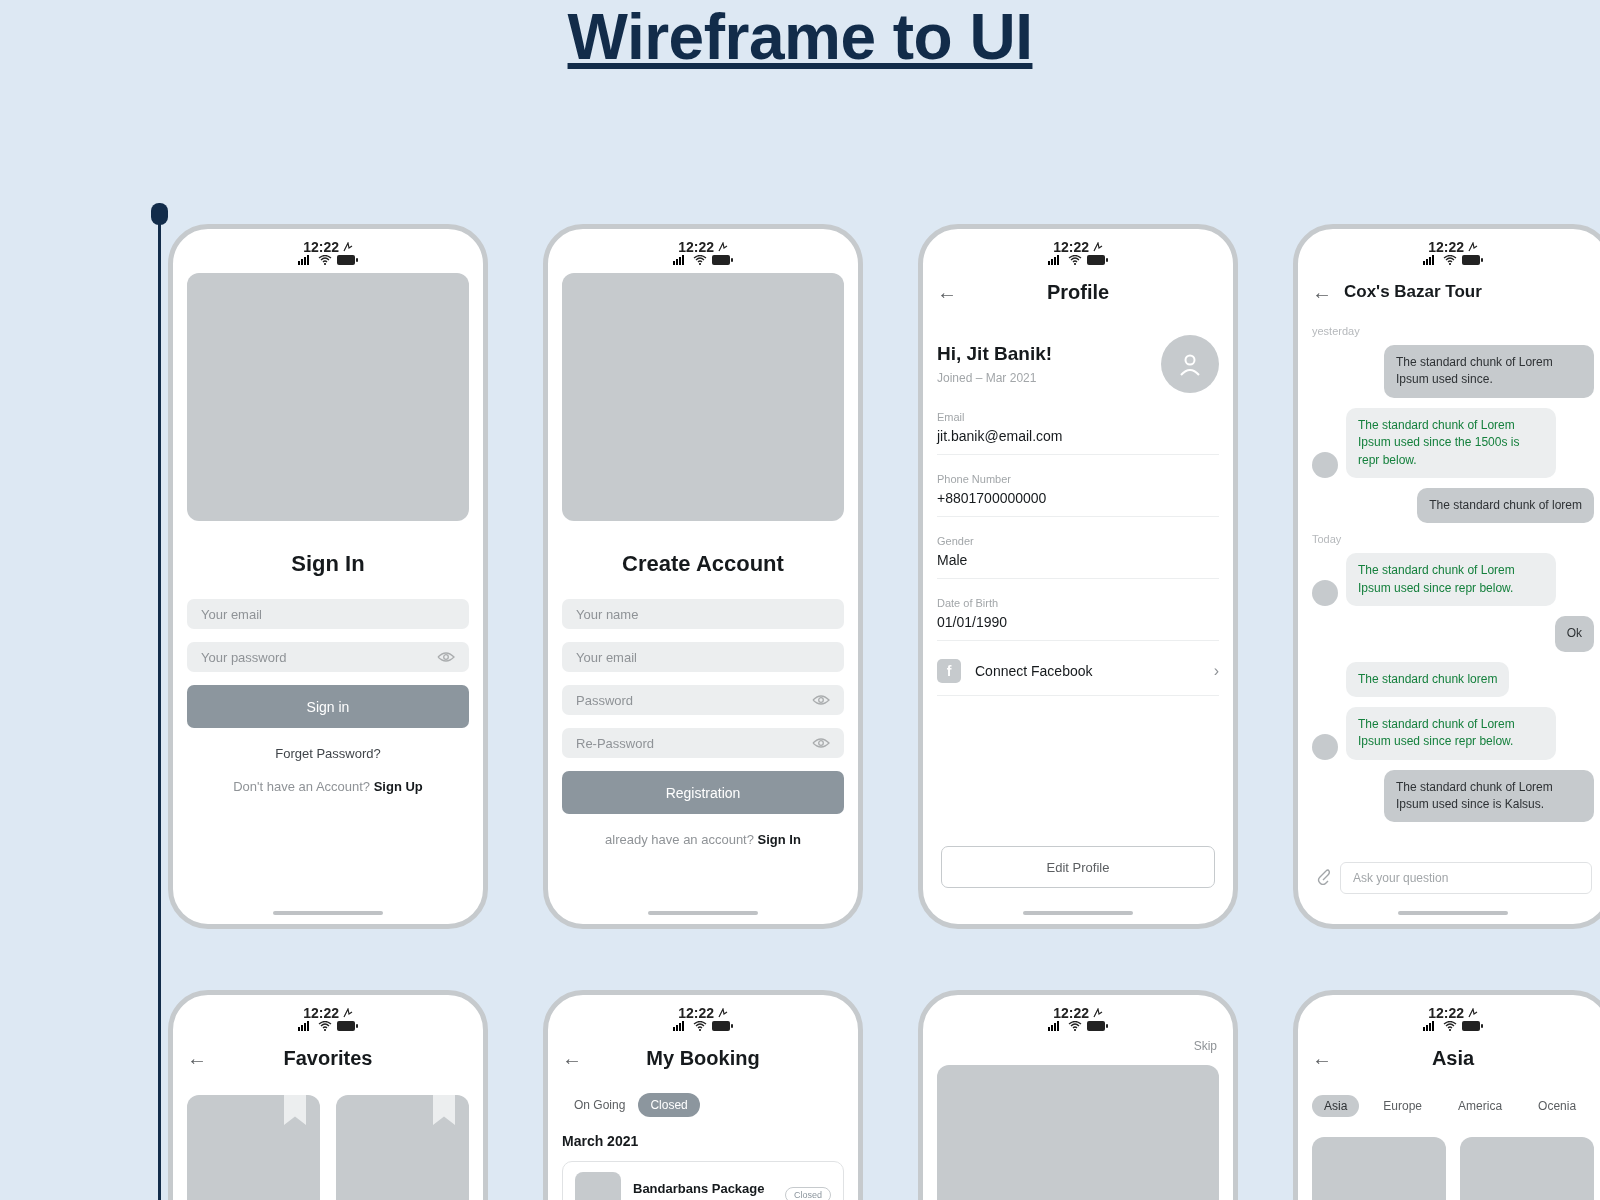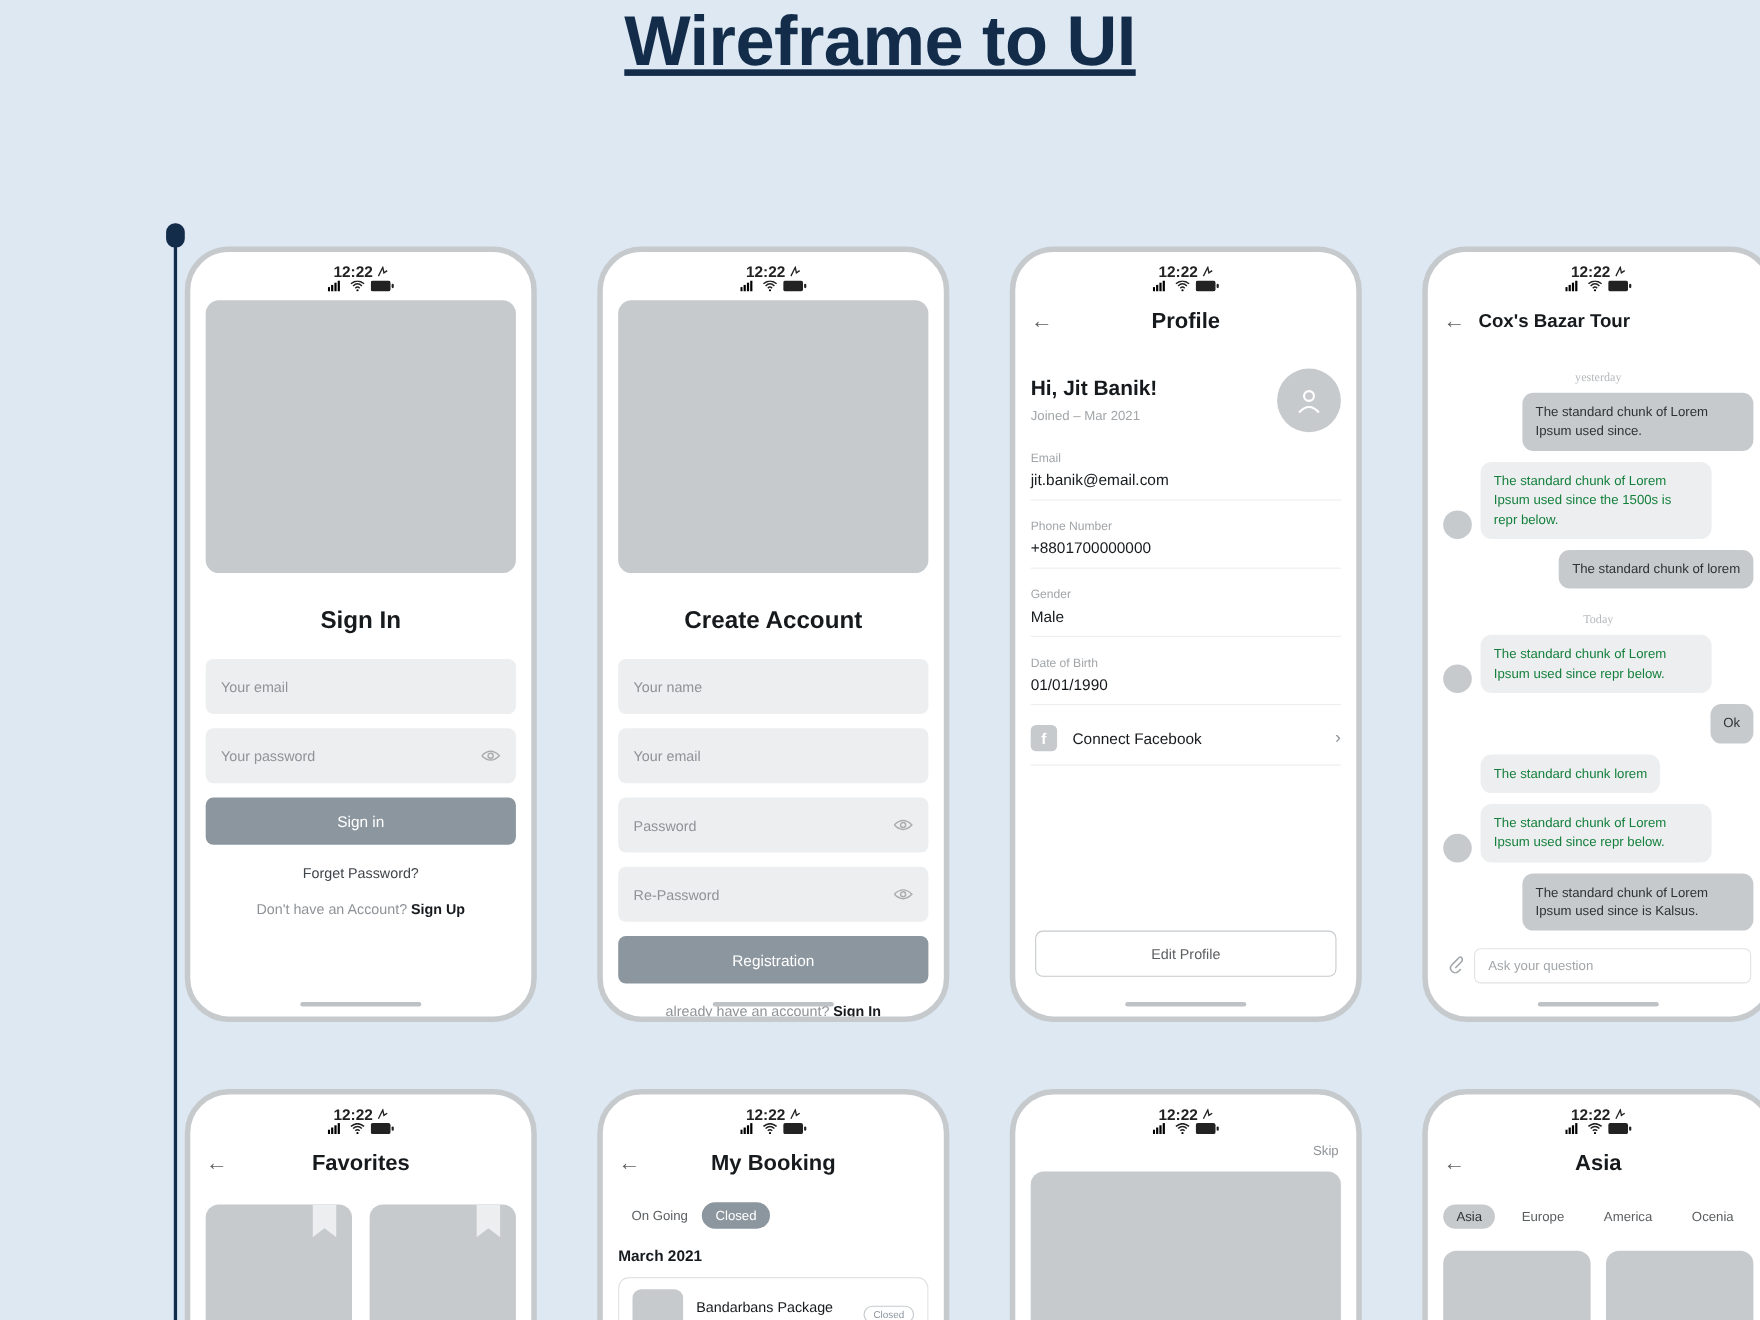--- a/index.html
+++ b/index.html
@@ -88,21 +88,21 @@
     text-align: center;
     font-weight: 800;
     font-size: 22px;
     color: #161a1d;
     margin-top: 30px;
     margin-bottom: 22px;
   }
   .field {
     background: #eceeef;
     border-radius: 7px;
-    height: 50px;
+    height: 30px;
     display: flex;
     align-items: center;
     padding: 0 14px;
     margin-bottom: 13px;
     font-size: 13px;
     color: #8f9397;
     justify-content: space-between;
   }
   .field.with-eye .eye { opacity: .45; }
   .primary-btn {
@@ -144,21 +144,21 @@
   .fb-row .txt { flex: 1; font-size: 14px; color: #161a1d; font-weight: 500; }
   .fb-row .chev { color: #8f9397; font-size: 16px; }
   .outlined-btn {
     position: absolute; left: 18px; right: 18px; bottom: 36px;
     border: 1px solid #c6cacd; border-radius: 7px; height: 42px;
     display:flex; align-items:center; justify-content:center;
     font-size: 13px; color: #5b5e61;
   }
 
   
-  .chat-day { text-align: center; font-size: 11px; color: #b6b9bc; margin: 22px 0 8px; font-family: Liberation Serif, serif; }
+  .chat-day { font-size: 11px; color: #b6b9bc; margin: 10px 0 8px; }
   .msg-row { display: flex; align-items: flex-end; gap: 8px; margin-bottom: 10px; }
   .msg-row.right { justify-content: flex-end; }
   .bubble {
     background: #eceeef; border-radius: 10px; padding: 9px 12px;
     font-size: 12px; color: #15803d; line-height: 1.45; max-width: 210px;
   }
   .msg-row.right .bubble { background: #c6cacd; color: #2e3235; }
   .bubble.narrow { max-width: 60px; text-align:center; }
   .avatar-sm { width: 26px; height: 26px; border-radius: 50%; background: #c6cacd; flex: none; }
   .chat-input {
@@ -180,21 +180,21 @@
   .seg { display:flex; gap: 1px; margin-top: 12px; font-size: 12px;}
   .seg .chip { padding: 5px 12px; border-radius: 14px; color:#5b5e61; }
   .seg .chip.active { background:#8c969e; color:#fff; }
   .month-label { font-size: 14px; font-weight: 700; color:#161a1d; margin-top: 16px; }
   .booking-card {
     margin-top: 12px; border:1px solid #e0e2e4; border-radius: 10px;
     display:flex; align-items:center; gap: 12px; padding: 10px 12px;
   }
   .booking-card .thumb { width: 46px; height: 46px; background:#c6cacd; border-radius:8px; }
   .booking-card .info { flex:1; }
-  .booking-card .info .t { font-size: 13px; font-weight:400; color:#161a1d; }
+  .booking-card .info .t { font-size: 13px; font-weight:700; color:#161a1d; }
   .booking-card .info .s { font-size: 10px; color:#a2a6a9; margin-top:3px; }
   .booking-card .pill { font-size: 9px; color:#8c969e; border:1px solid #c6cacd; border-radius: 10px; padding: 2px 8px; }
 
   
   .skip { text-align: right; font-size: 12px; color:#8f9397; margin-top: 10px; margin-right: 2px;}
   .big-placeholder { margin-top: 12px; width: 100%; height: 300px; background:#c6cacd; border-radius: 12px; }
 
   
   .region-chips { display:flex; gap: 12px; margin-top: 14px; font-size: 12px; color:#5b5e61; align-items:center;}
   .region-chips .chip { padding:4px 12px; border-radius: 12px; }

